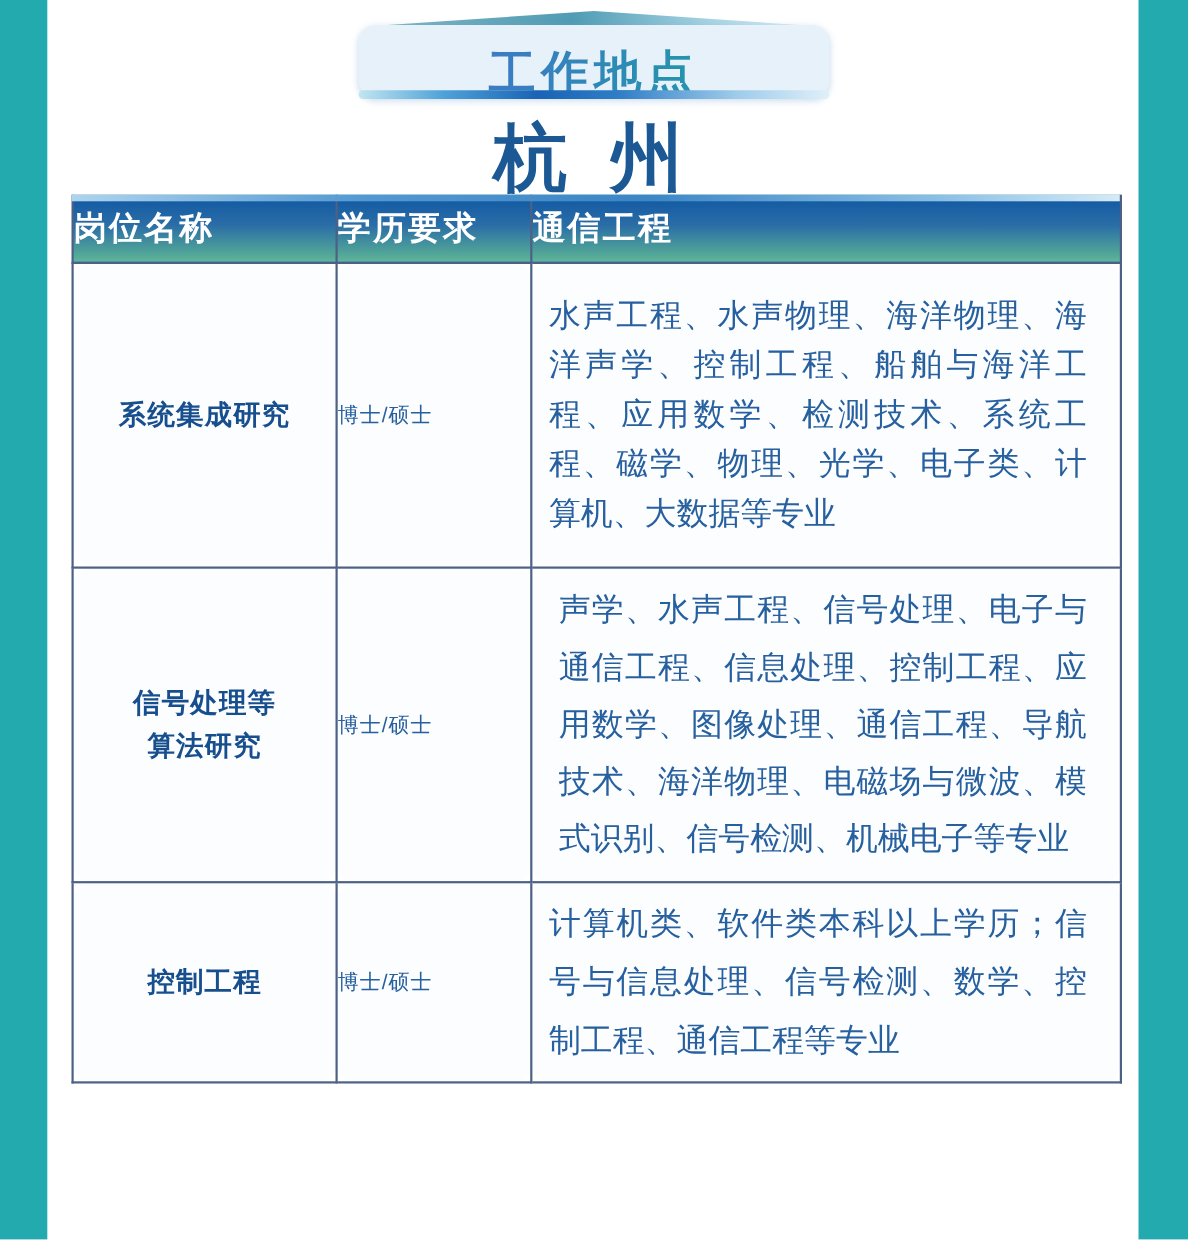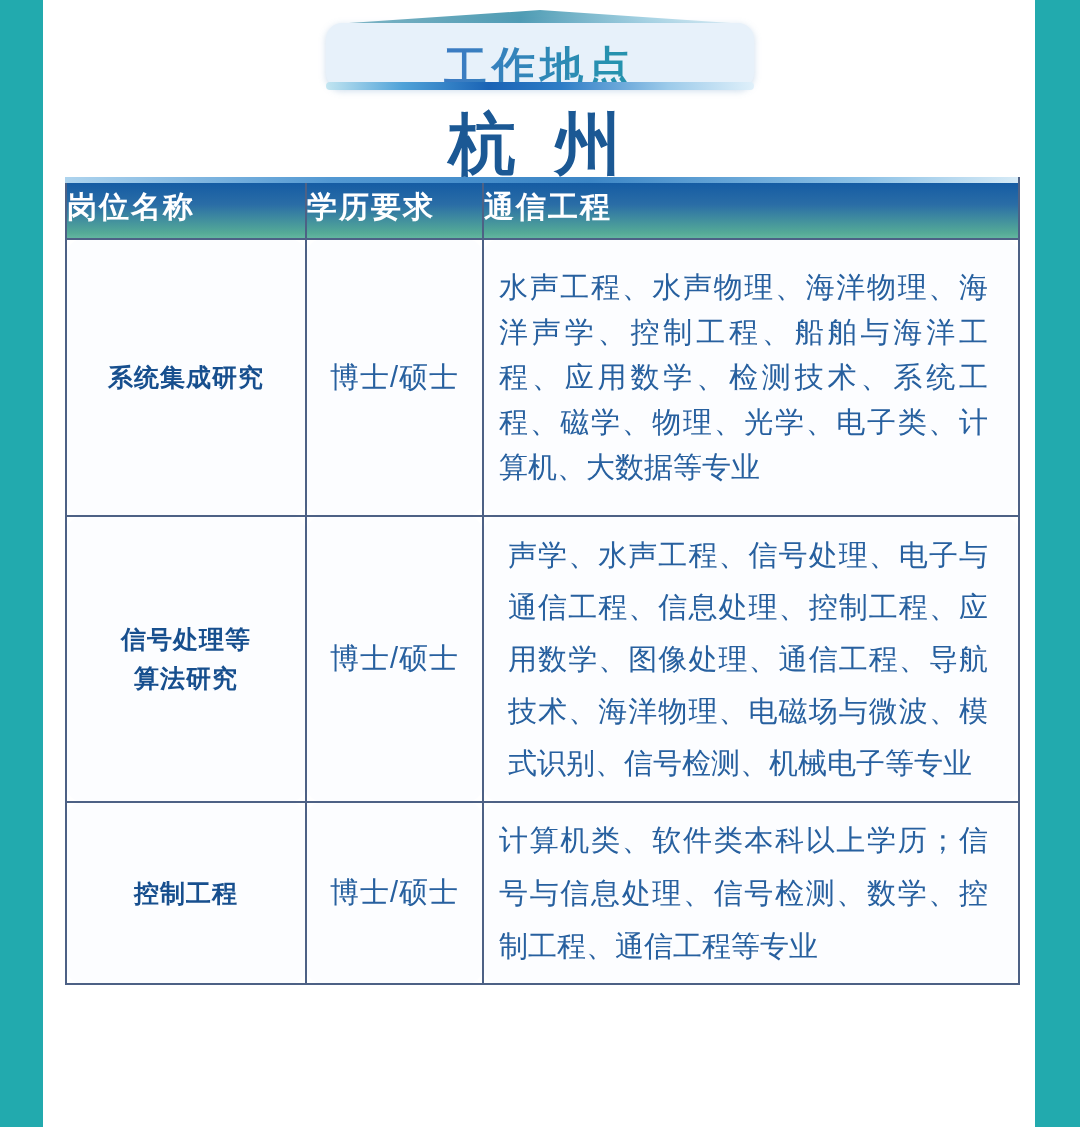--- a/index.html
+++ b/index.html
@@ -86,21 +86,21 @@
   tbody td{background:var(--cell-bg);vertical-align:middle;border-radius:17px;}
   tr.r1{height:277px;}
   tr.r2{height:286px;}
   tr.r3{height:182px;}
   td.position{
     text-align:center;font-size:25px;font-weight:bold;
     color:var(--position-blue);letter-spacing:1px;
     white-space:pre-line;line-height:1.55;
   }
   td.education{
-    text-align:center;font-size:29px;color:var(--text-blue);letter-spacing:1px;
+    font-size:19px;color:var(--text-blue);letter-spacing:1px;
   }
   td.majors{
     font-size:29px;color:var(--text-blue);
     text-align:justify;
     padding:6px 30px 6px 15px;
   }
   tr.r1 td.majors{line-height:45px;}
   tr.r2 td.majors{line-height:52px;padding-left:24px;}
   tr.r3 td.majors{line-height:53px;}
 </style>

